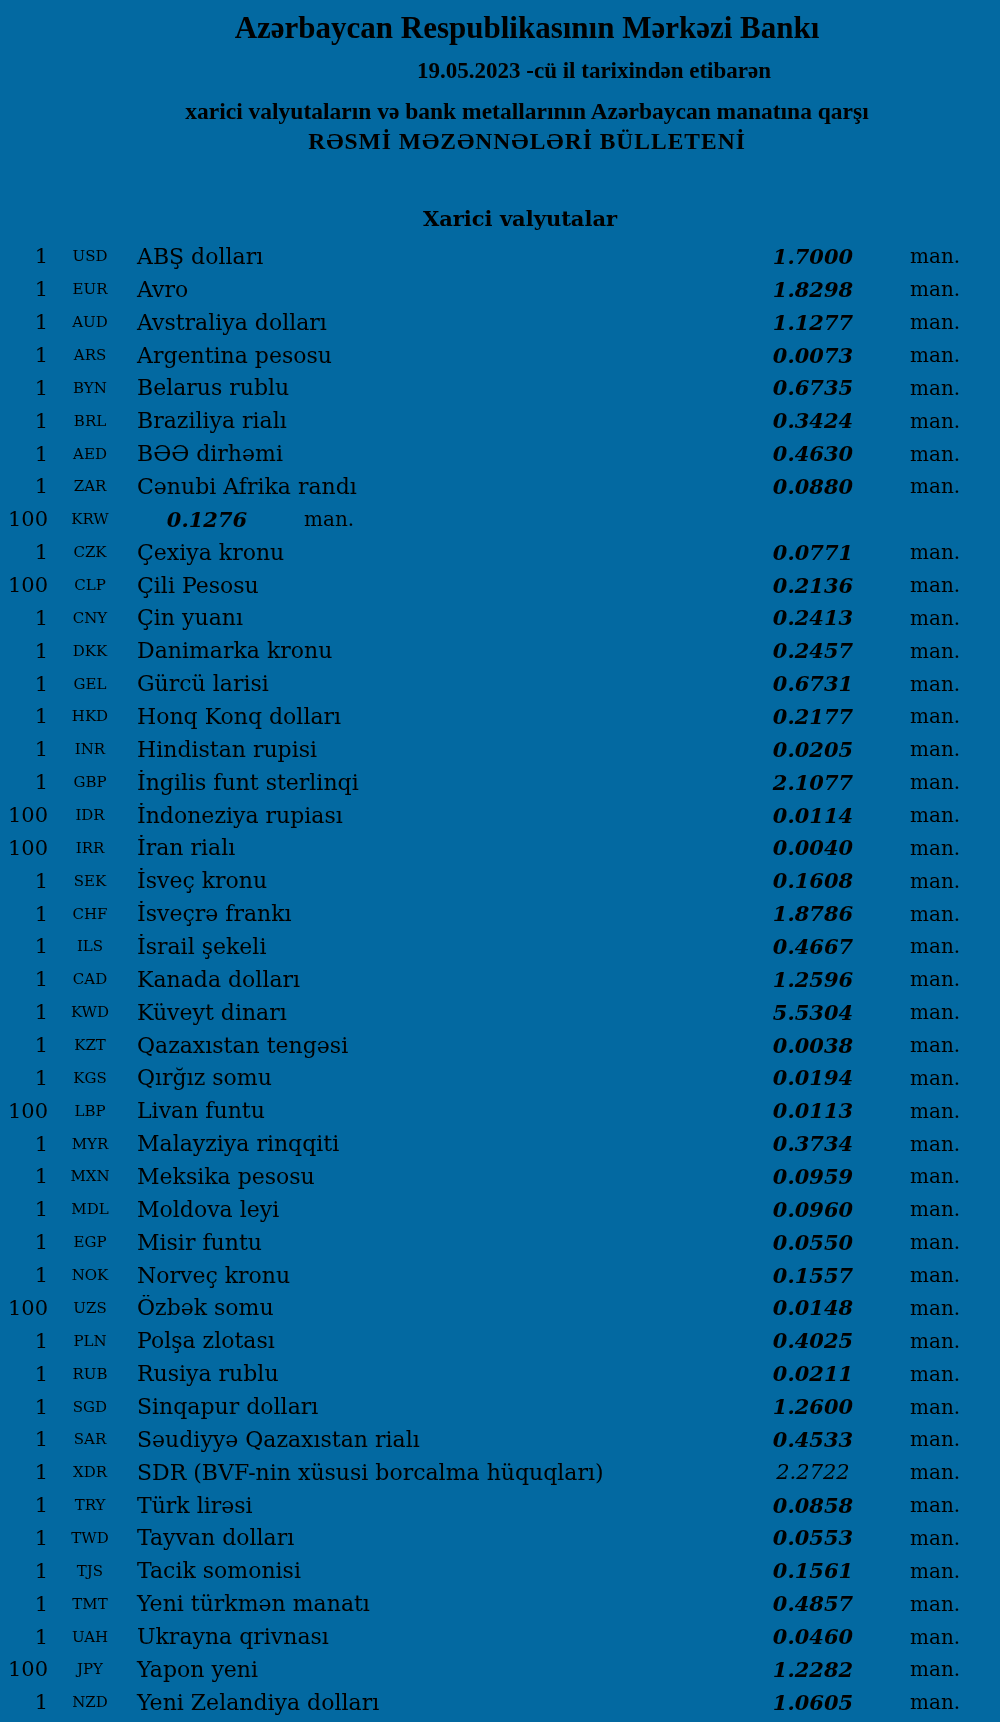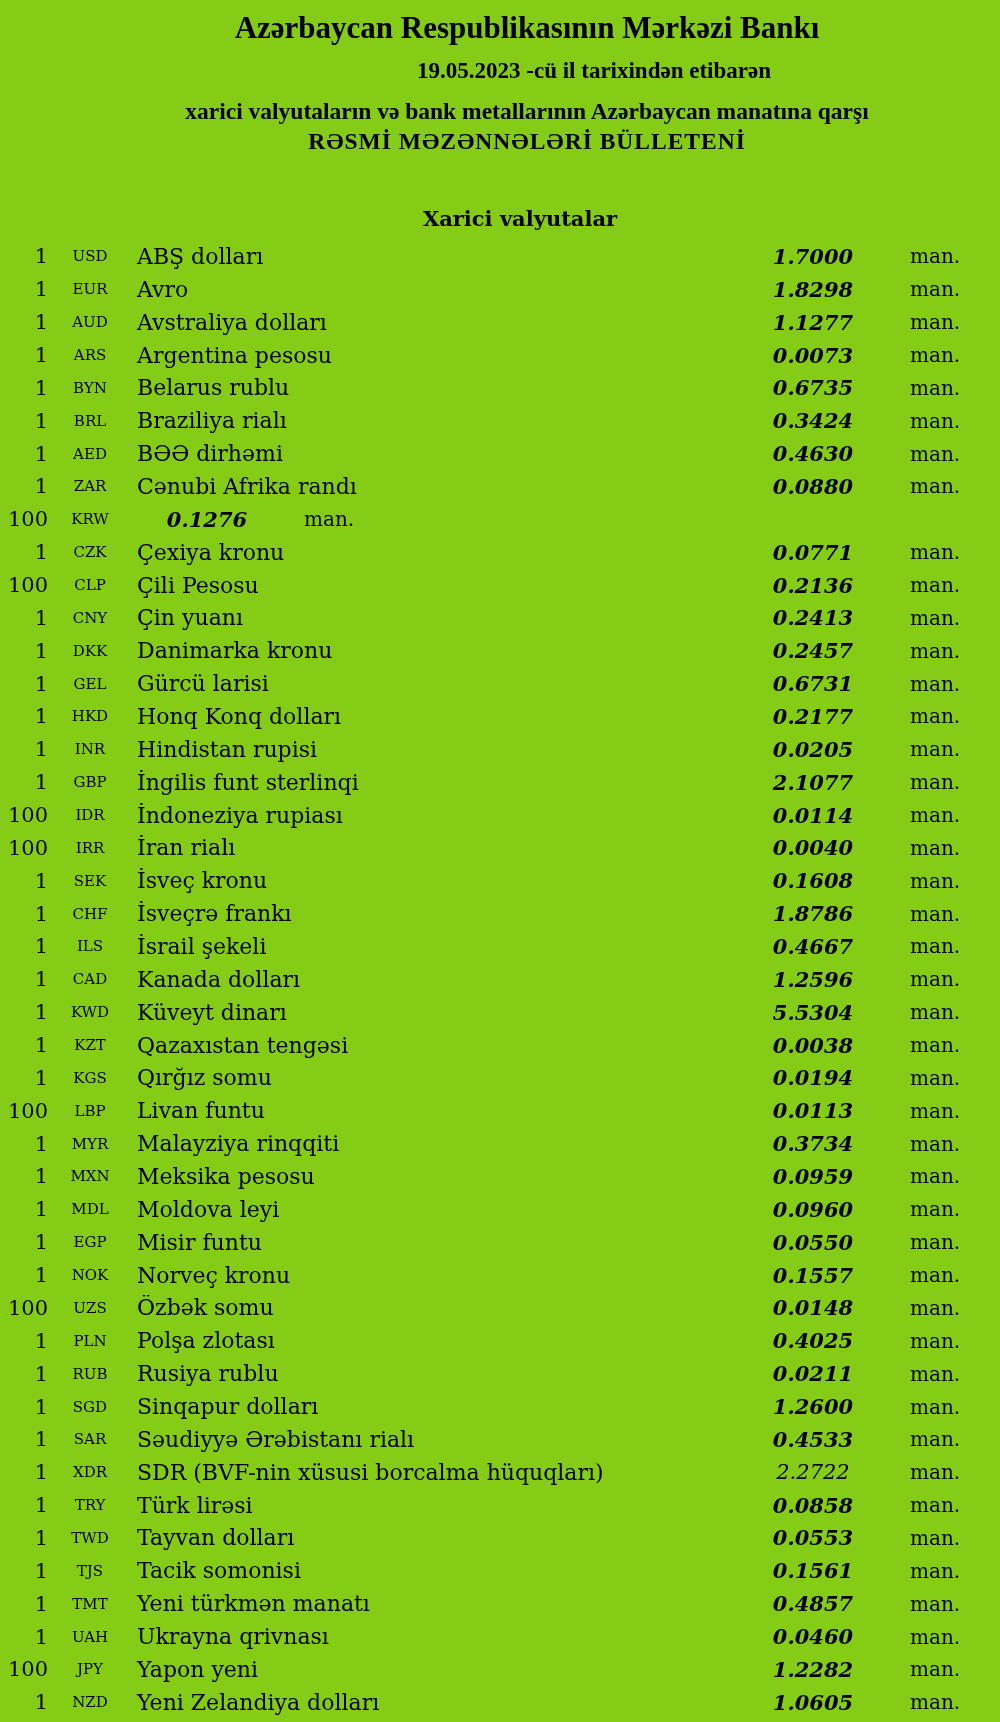--- a/index.html
+++ b/index.html
@@ -1,21 +1,21 @@
 <!DOCTYPE html>
 <html><head>
 <meta charset="utf-8">
 <style>
   html, body { margin: 0; padding: 0; background: #ffffff; }
   body { width: 1000px; height: 1722px; color: #000000; }
   .page {
     position: relative;
     width: 1000px;
     height: 1722px;
-    background: #84cc16;
+    background: #0369a1;
     overflow: hidden;
     font-family: "DejaVu Serif", serif;
   }
   .doc-header {
     text-align: center;
     position: relative;
     left: 27px;
     font-family: "Liberation Serif", serif;
     font-weight: bold;
   }
@@ -339,21 +339,21 @@
       <span class="qty">1</span>
       <span class="code">SGD</span>
       <span class="name">Sinqapur dolları</span>
       <span class="rate">1.2600</span>
       <span class="unit">man.</span>
     </div>
 
     <div class="row">
       <span class="qty">1</span>
       <span class="code">SAR</span>
-      <span class="name">Səudiyyə Ərəbistanı rialı</span>
+      <span class="name">Səudiyyə Qazaxıstan rialı</span>
       <span class="rate">0.4533</span>
       <span class="unit">man.</span>
     </div>
 
     <div class="row">
       <span class="qty">1</span>
       <span class="code">XDR</span>
       <span class="name">SDR (BVF-nin xüsusi borcalma hüquqları)</span>
       <span class="rate light">2.2722</span>
       <span class="unit">man.</span>

